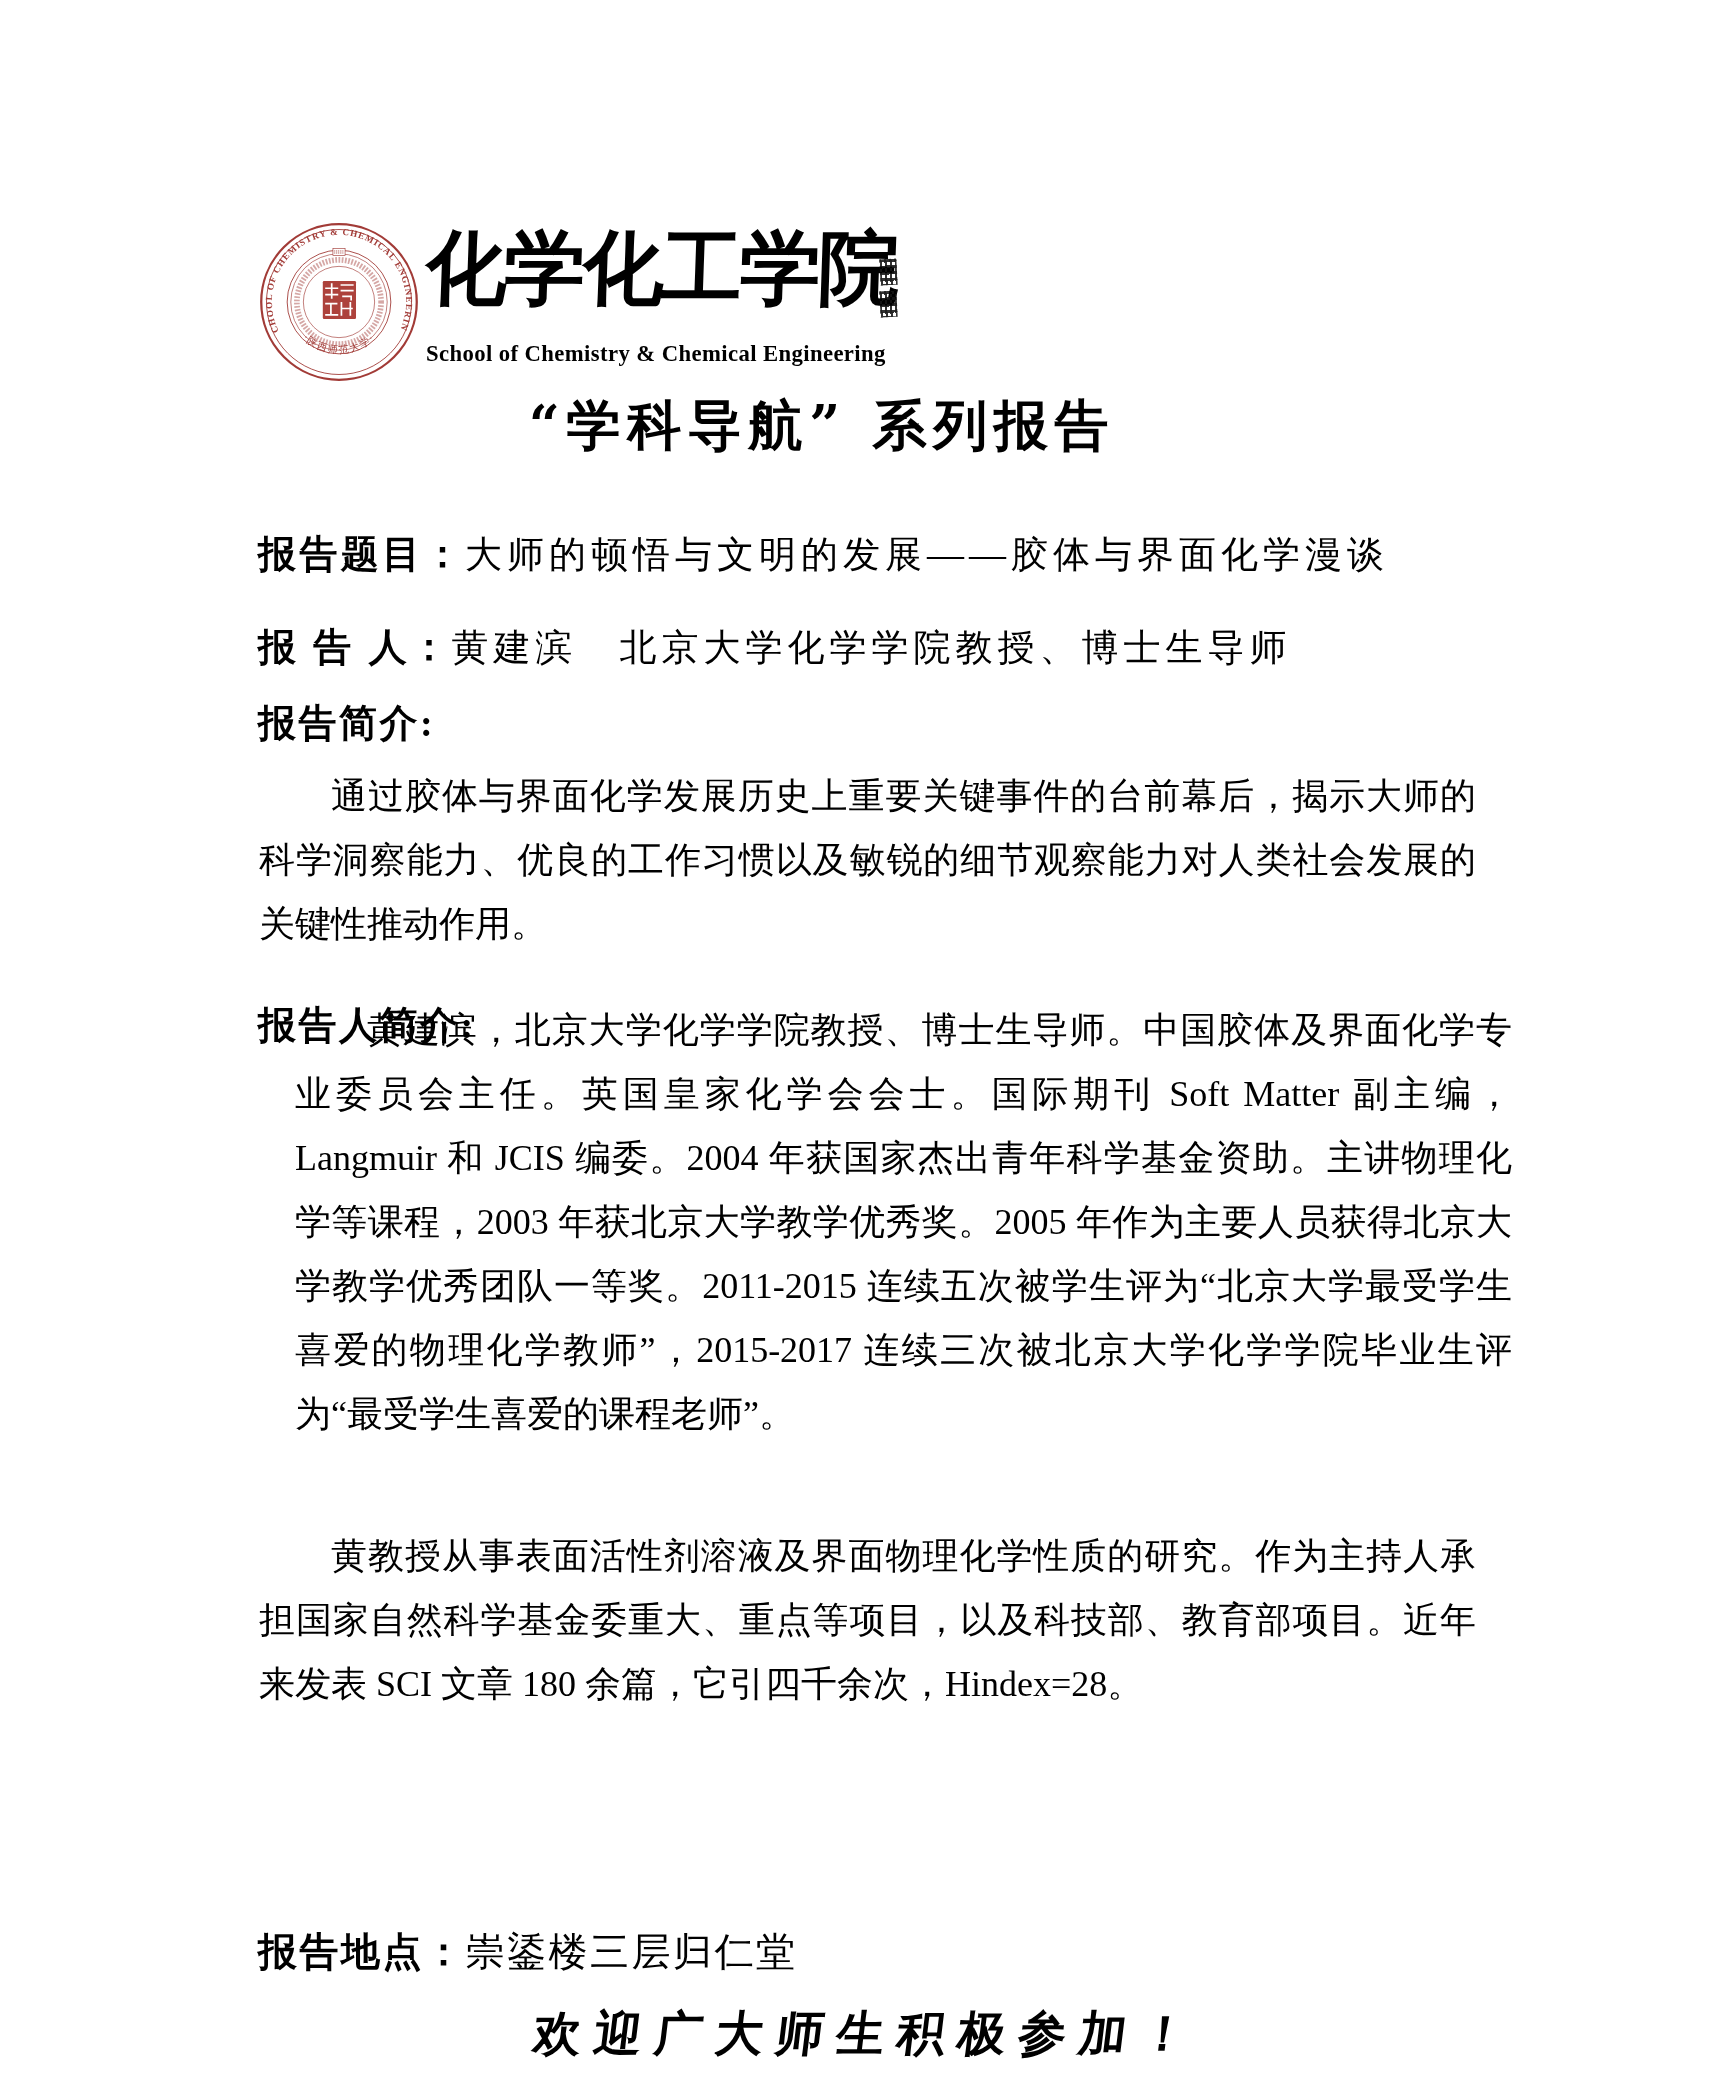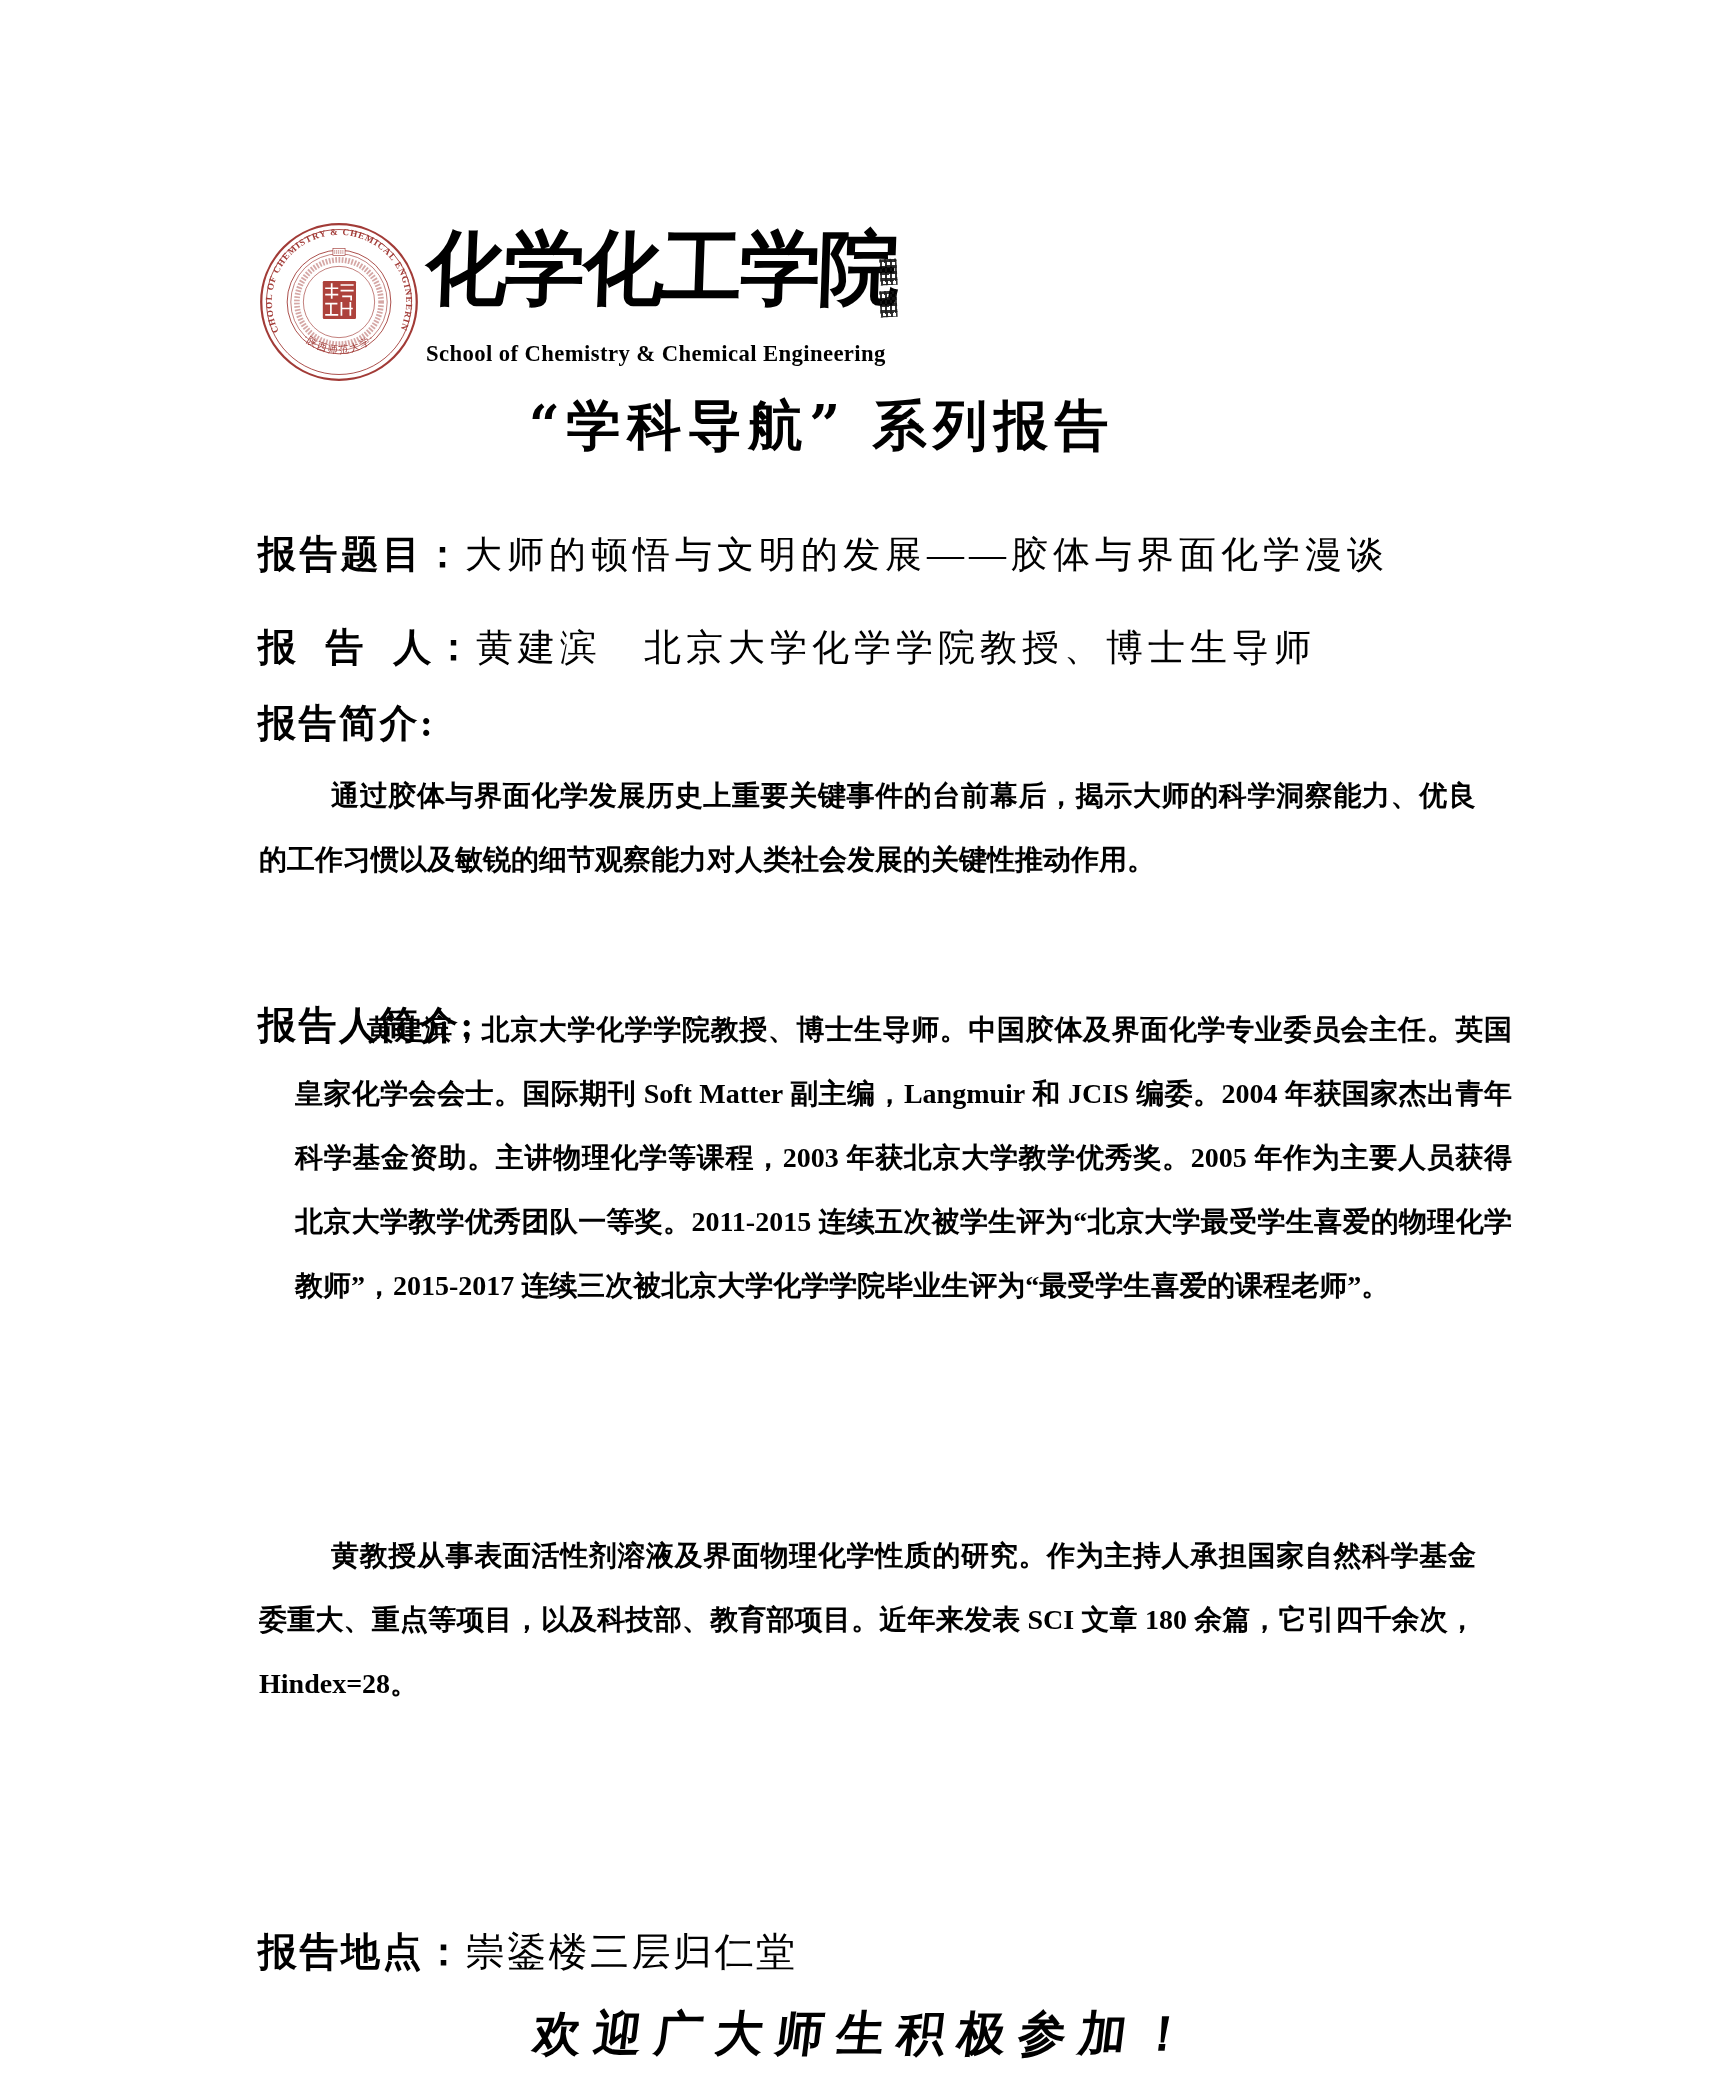--- a/index.html
+++ b/index.html
@@ -39,43 +39,42 @@
   .series-title{
     left:0;top:390px;width:1606px;
     text-align:center;padding-left:38px;box-sizing:border-box;
     font-size:54px;font-weight:900;letter-spacing:6.7px;
     font-family:"DejaVu Serif","Liberation Serif",serif;
     white-space:nowrap;
   }
   
   .field{left:258px;white-space:nowrap;}
   .field .lbl{
-    font-family:Liberation Mono, monospace;
+    font-family:Liberation Sans, sans-serif;
     font-weight:bold;font-size:38px;letter-spacing:3.4px;margin-top:32px;
   }
   .field .val{
     font-size:37px;letter-spacing:5px;
   }
   .f-title{top:529px;}
   .f-speaker{top:622px;}
   
   .sec-h{
     left:258px;
     font-family:Liberation Serif, serif;
     font-weight:bold;font-size:38px;letter-spacing:2.5px;white-space:nowrap;
   }
   .h-intro{top:698px;}
   .h-bio{top:1000px;}
   
   .para{
     left:259px;width:1217px;
-    font-size:28px;line-height:64px;
+    font-size:36px;line-height:64px;
     text-align:justify;text-justify:inter-character;
     text-indent:72px;
-    font-weight:bold;
   }
   .p-intro{top:764px;}
   .p-bio1{top:998px;margin-left:36px;}
   .p-bio2{top:1524px;}
   
   .sched .lbl{
     font-family:"DejaVu Sans","Liberation Sans",sans-serif;
     font-weight:bold;font-size:39px;letter-spacing:2.5px;
   }
   .sched .val{font-size:39px;letter-spacing:2.5px;}

